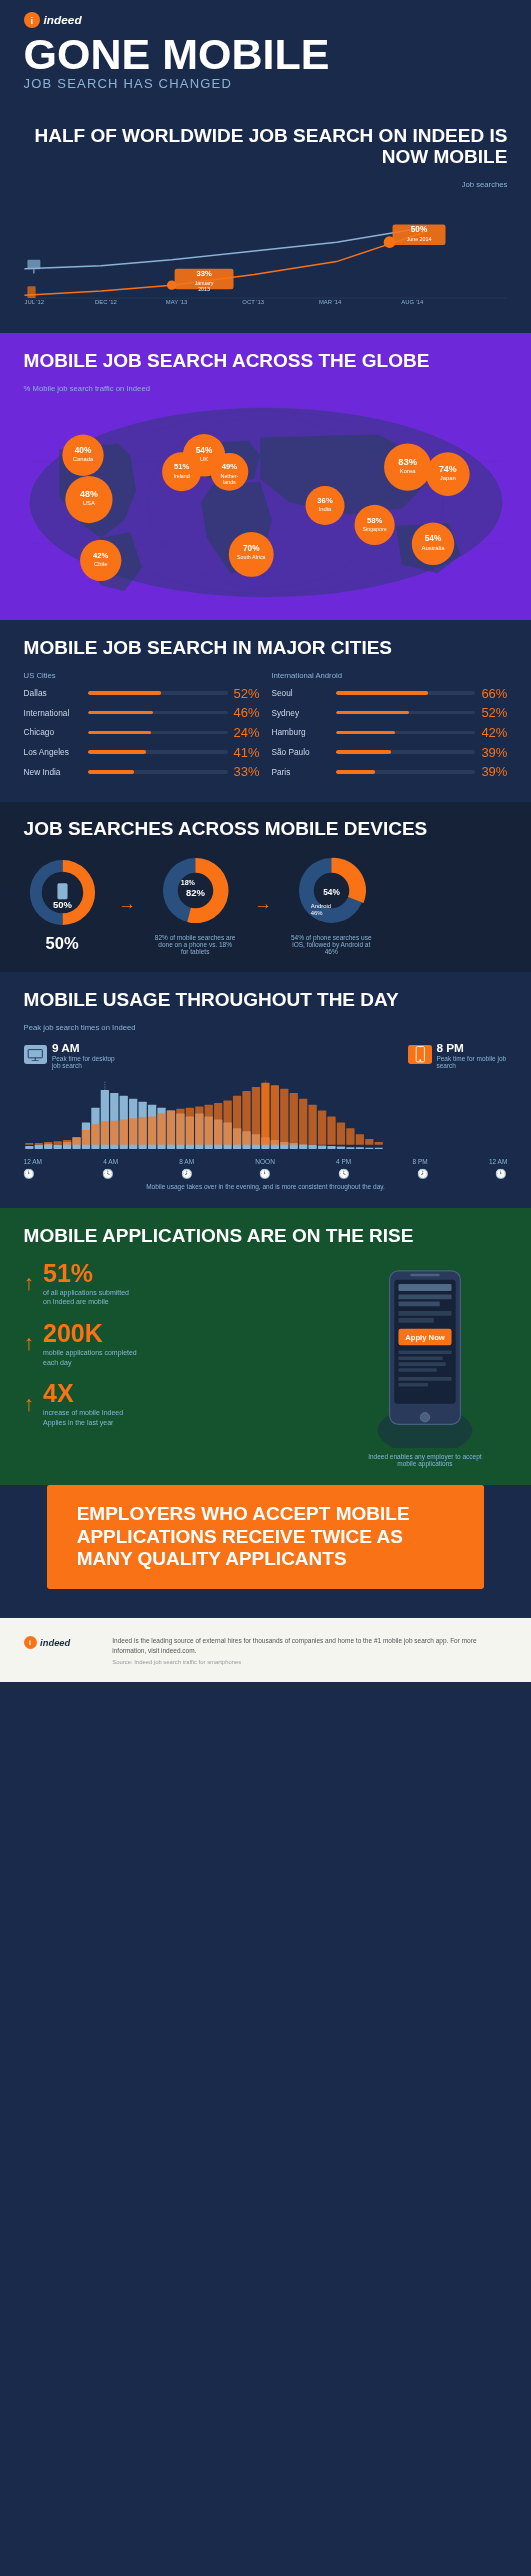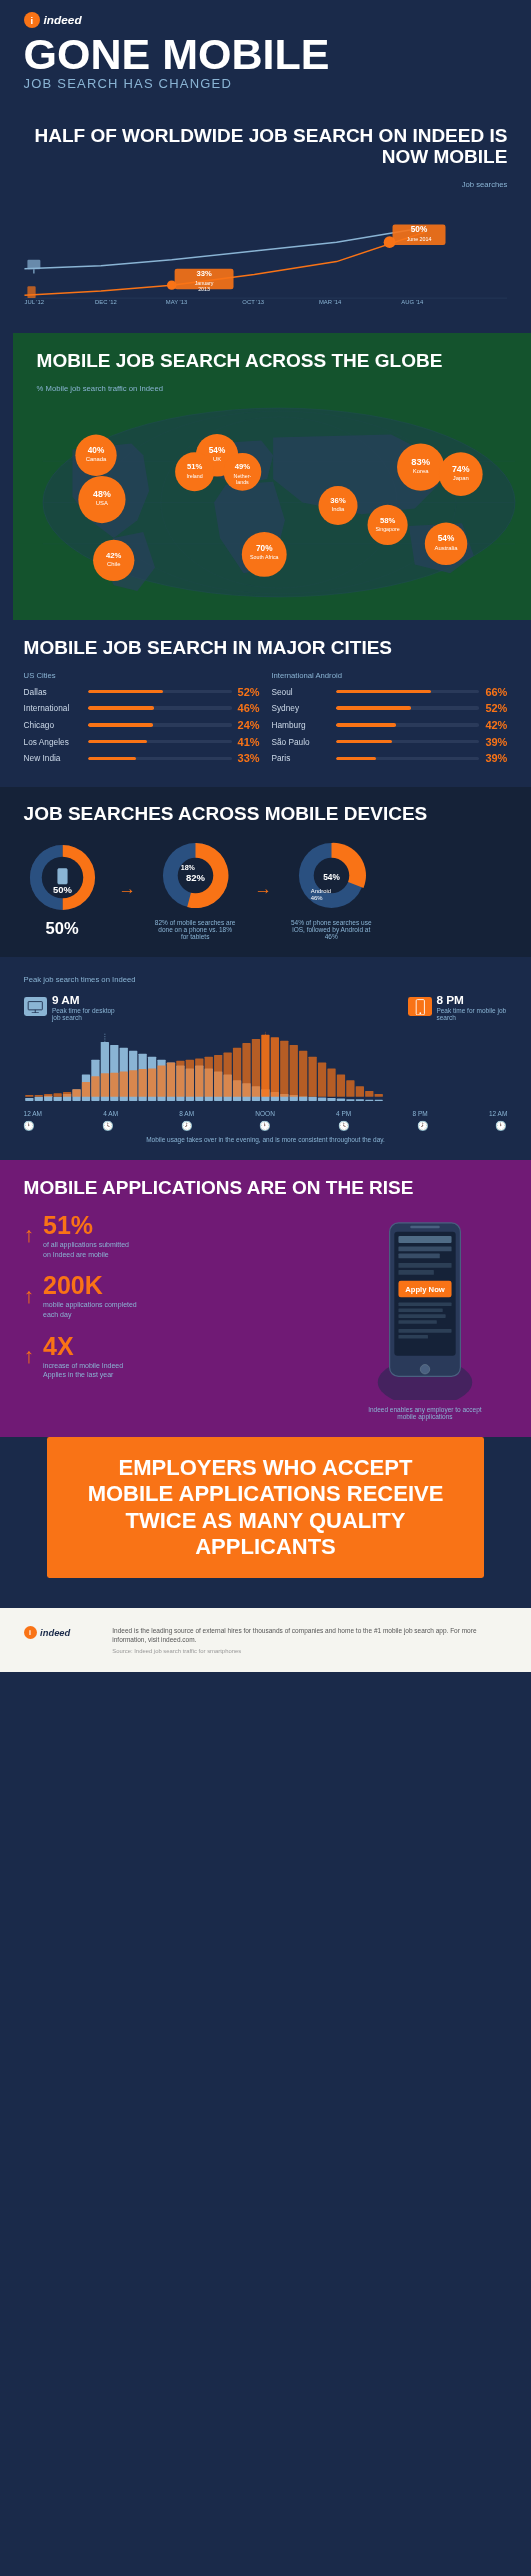--- a/index.html
+++ b/index.html
@@ -85,23 +85,22 @@
       height: 106px;
       margin: 5.9px 0 11.8px;
     }
     .line-chart-container svg {
       width: 100%;
       height: 100%;
     }
 
     
     .globe-section {
-      background: #14532d;
+      background: #6d28d9;
       padding: 17.7px 23.6px;
-      margin-left: 13px;
     }
     .globe-container {
       position: relative;
       height: 201px;
       margin-top: 5.9px;
     }
 
     
     .cities-section {
       background: #1a2a4a;
@@ -136,23 +135,23 @@
       margin: 0 5.9px;
       border-radius: 1.8px;
       overflow: hidden;
     }
     .city-bar {
       height: 100%;
       background: #f97316;
       border-radius: 1.8px;
     }
     .city-pct {
-      font-size: 11px;
+      font-size: 13px;
       color: #f97316;
-      font-weight: bold;
+      font-weight: normal;
       min-width: 20.7px;
       text-align: center;
     }
 
     
     .devices-section {
       background: #152238;
       padding: 17.7px 23.6px;
     }
     .devices-content {
@@ -221,21 +220,21 @@
     }
     .usage-note {
       font-size: 6.5px;
       color: #8ab4d4;
       margin-top: 4.7px;
       text-align: center;
     }
 
     
     .apps-section {
-      background: #701a75;
+      background: #14532d;
       padding: 17.7px 23.6px;
     }
     .apps-content {
       display: flex;
       gap: 23.6px;
       align-items: flex-start;
       margin-top: 8.9px;
     }
     .apps-stats {
       flex: 1;
@@ -277,25 +276,24 @@
     }
 
     
     .cta-banner {
       background: #f97316;
       padding: 17.7px 29.5px;
       margin: 0 23.6px;
       border-radius: 2.4px;
     }
     .cta-text {
-      font-size: 22px;
+      font-size: 19px;
       font-weight: 900;
       color: white;
       text-transform: uppercase;
-      text-align: center;
       line-height: 1.2;
     }
 
     
     .footer {
       background: #f5f5f0;
       padding: 17.7px 23.6px;
       display: flex;
       gap: 17.7px;
       align-items: flex-start;
@@ -600,20 +598,21 @@
 
         <text x="30" y="95" fill="white" font-size="10">Android</text>
         <text x="30" y="107" fill="white" font-size="10">46%</text>
       </svg>
       <div class="pie-label">54% of phone searches use iOS, followed by Android at 46%</div>
     </div>
   </div>
 </div>
 
 <div class="usage-section">
+  <div class="section-title">MOBILE USAGE THROUGHOUT THE DAY</div>
   <div class="section-subtitle">Peak job search times on Indeed</div>
 
   <div class="usage-badges">
     <div class="time-badge">
       <div class="time-badge-icon desktop">
         <svg width="16.5" height="11.8" viewBox="0 0 28 20">
           <rect x="2" y="1" width="24" height="14" rx="1" fill="none" stroke="#1a2a4a" stroke-width="1.5"></rect>
           <line x1="14" y1="15" x2="14" y2="20" stroke="#1a2a4a" stroke-width="1.5"></line>
           <line x1="8" y1="20" x2="20" y2="20" stroke="#1a2a4a" stroke-width="1.5"></line>
         </svg>

